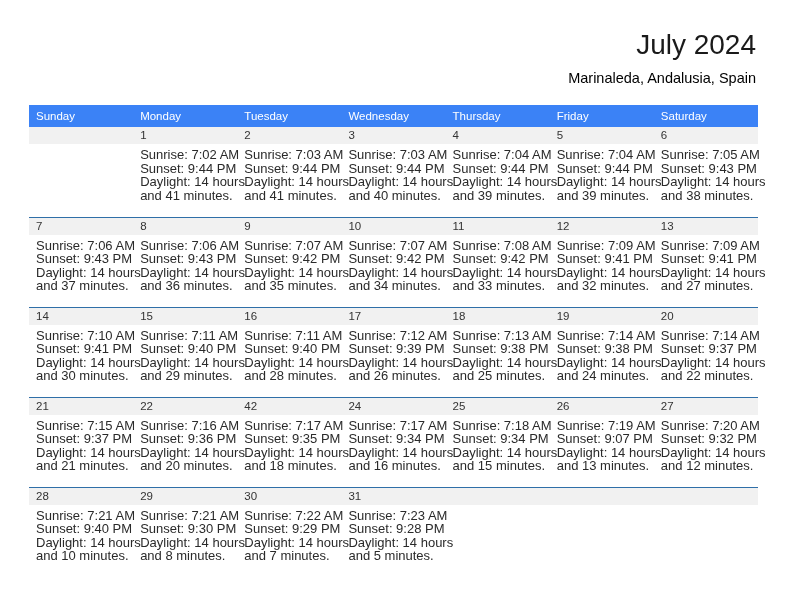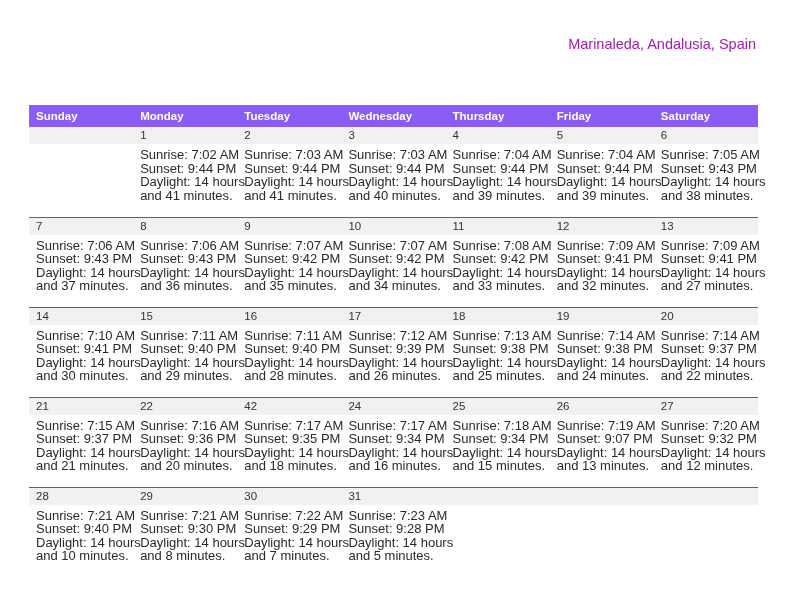--- a/index.html
+++ b/index.html
@@ -69,40 +69,40 @@
     text-align: right;
   }
   .cal-title {
     font-size: 28px;
     color: #1a1a1a;
     line-height: 34px;
     white-space: nowrap;
   }
   .cal-subtitle {
     font-size: 14.5px;
-    color: #a21caf;
+    color: #000000;
     line-height: 20px;
     margin-top: 6px;
     white-space: nowrap;
   }
 
   
   .calendar {
     position: absolute;
     left: 29px;
     top: 105px;
     width: 729px;
     border-collapse: collapse;
     table-layout: fixed;
   }
   .calendar th {
-    background: #8b5cf6;
+    background: #3b82f6;
     color: #ffffff;
     font-size: 11.5px;
-    font-weight: bold;
+    font-weight: normal;
     text-align: left;
     padding: 5px 0 5px 7px;
     height: 18px;
     box-sizing: border-box;
   }
   .calendar td {
     vertical-align: top;
     padding: 0;
     border-top: 1px solid #2f6fa8;
     height: 90px;
@@ -135,20 +135,21 @@
 </style>
 </head>
 <body>
 
 <div class="page">
 
   <div class="header">
 
 
     <div class="title-block">
+      <div class="cal-title">July 2024</div>
       <div class="cal-subtitle">Marinaleda, Andalusia, Spain</div>
     </div>
 
   </div>
 
   <table class="calendar">
     <colgroup>
       <col style="width:14.2857%">
         <col style="width:14.2857%">
         <col style="width:14.2857%">

